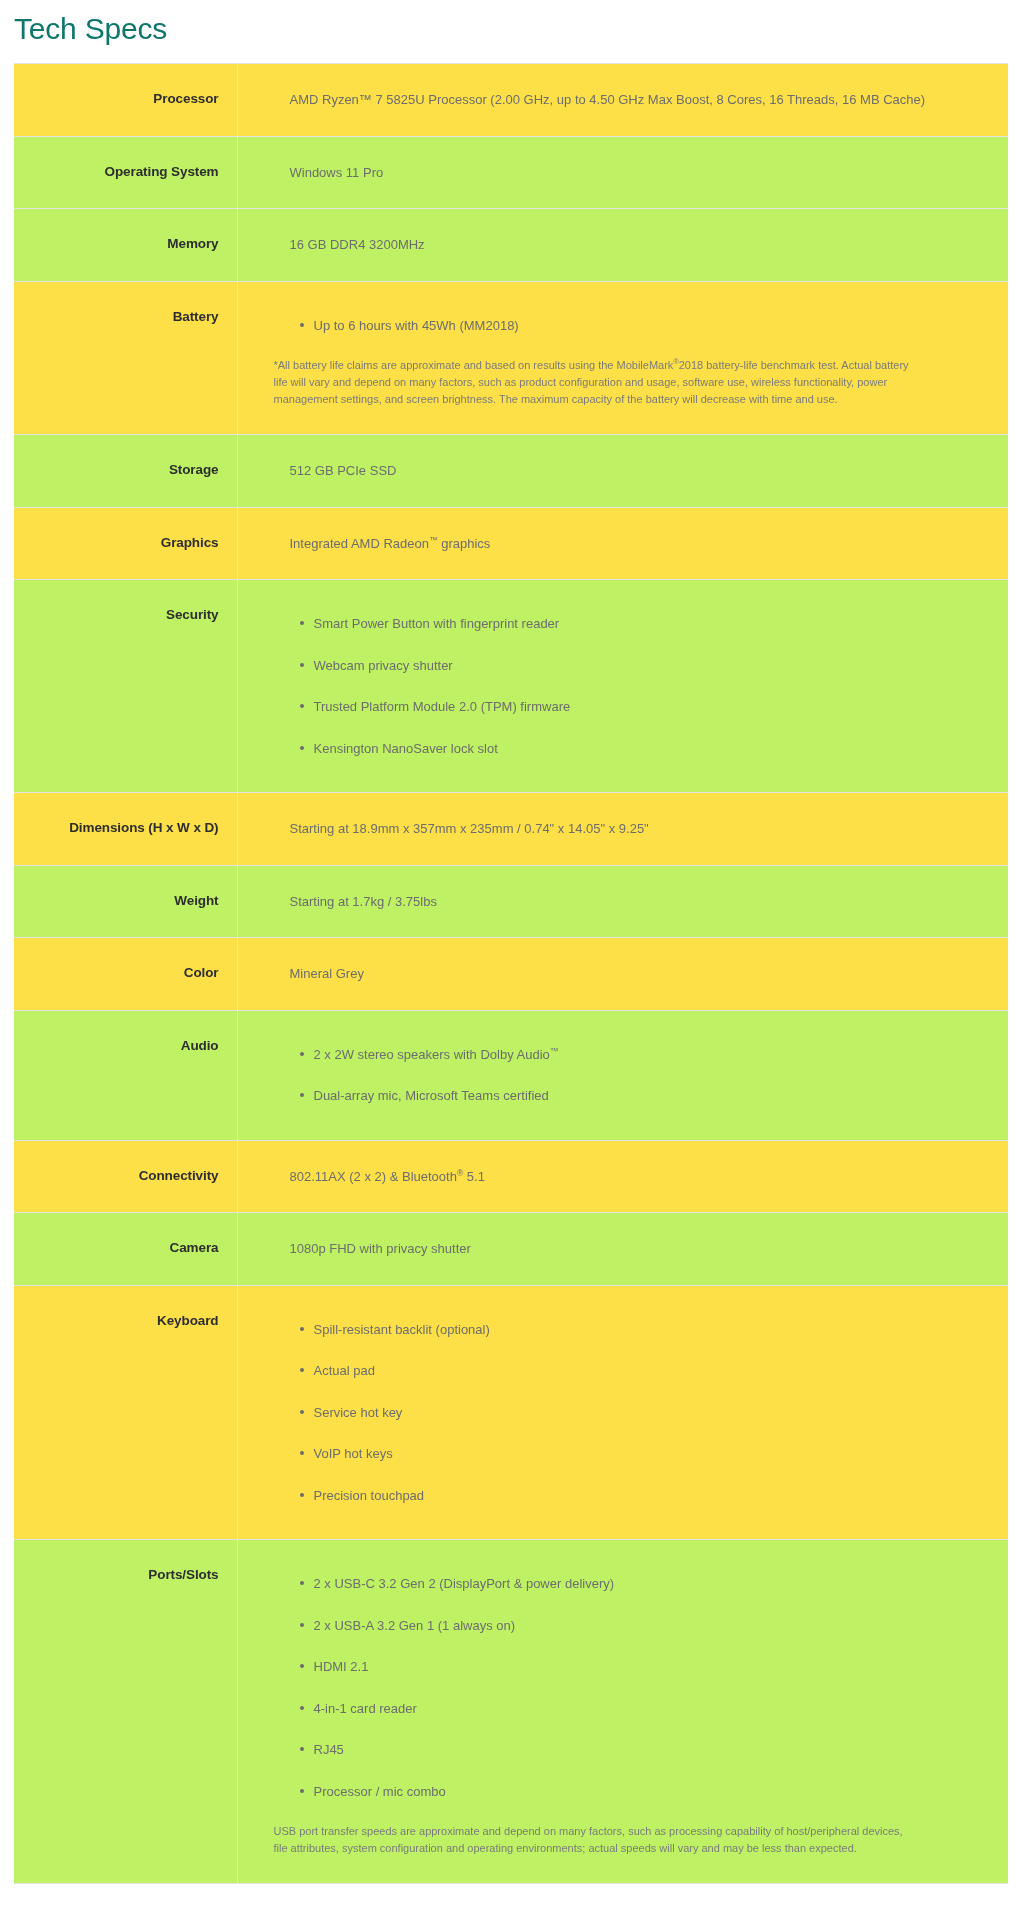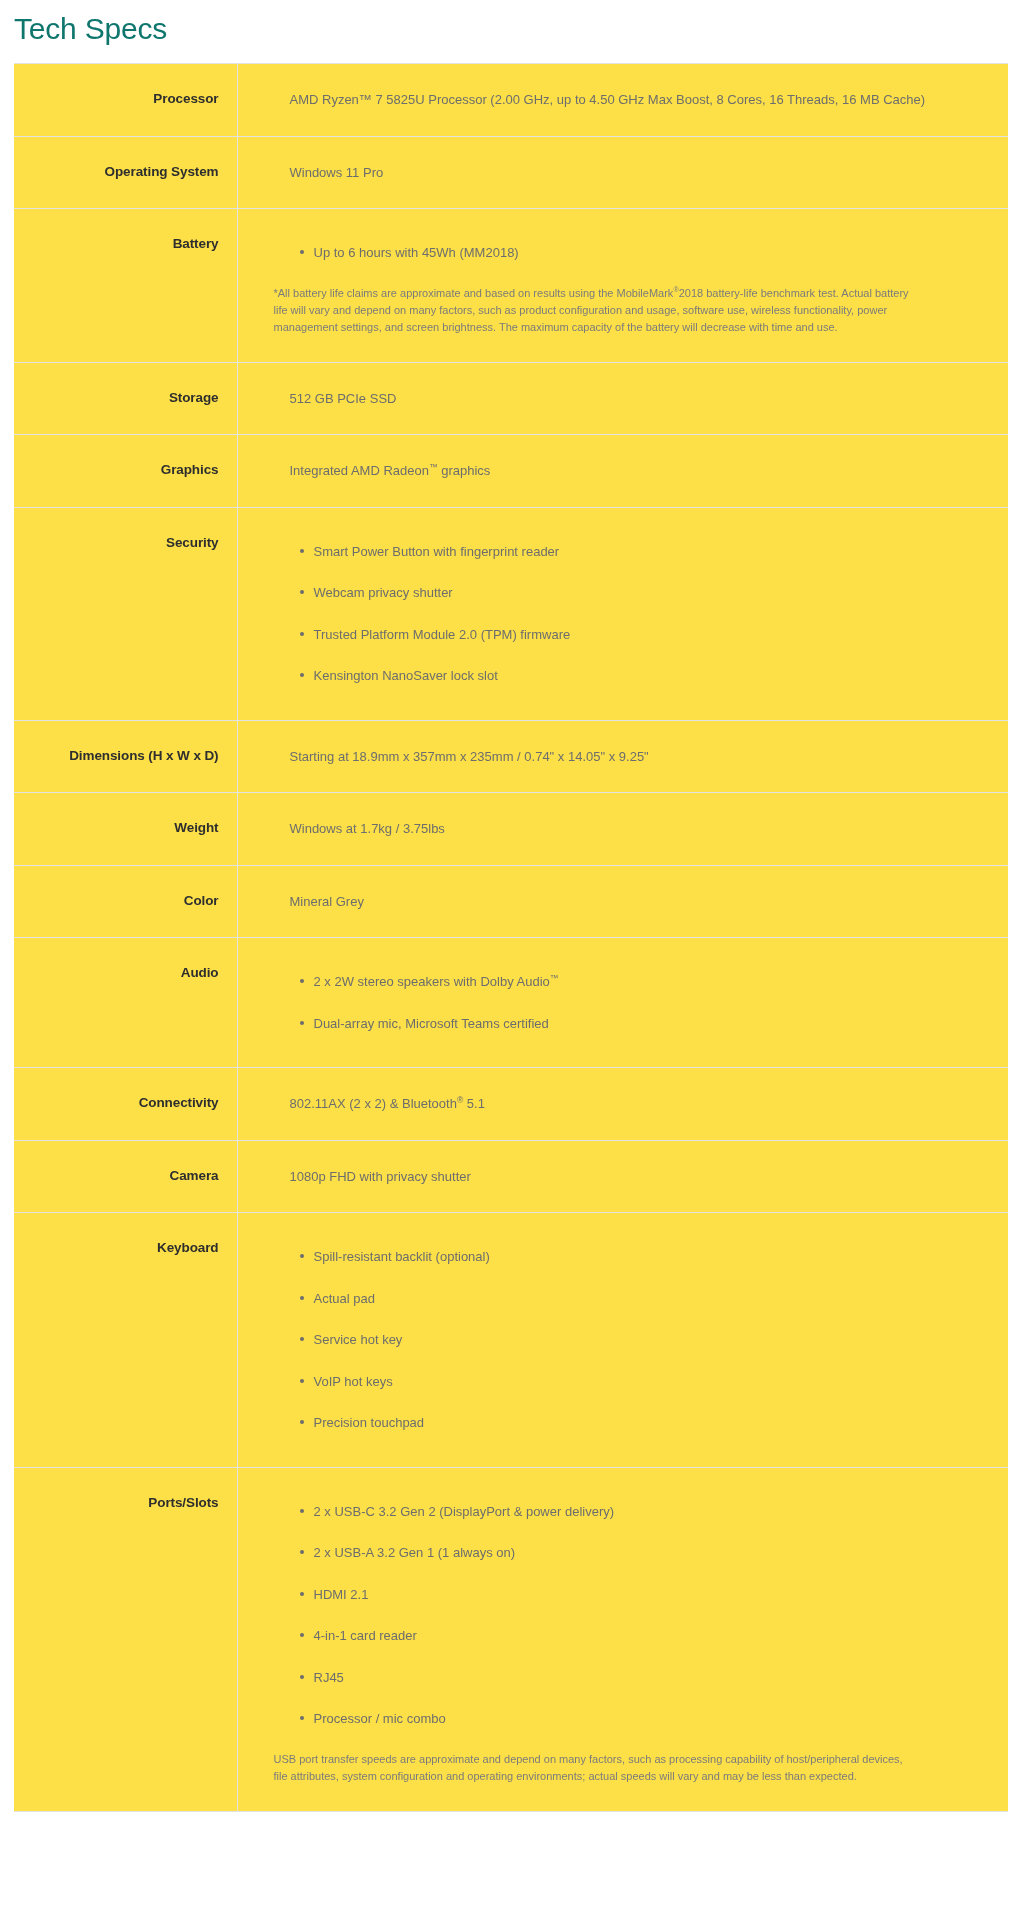--- a/index.html
+++ b/index.html
@@ -31,21 +31,21 @@
     width: 994px;
     border-collapse: collapse;
     border-spacing: 0;
     table-layout: fixed;
   }
   .spec-row {
     border-top: 1px solid #e3e3e3;
     border-bottom: 1px solid #e3e3e3;
   }
   .spec-row.alt {
-    background: #fde047;
+    background: #bef264;
   }
   .spec-row.plain {
     background: #fde047;
   }
   td.spec-label {
     width: 223px;
     text-align: right;
     vertical-align: top;
     font-size: 13.5px;
     font-weight: bold;
@@ -129,20 +129,26 @@
           <td class="spec-value">
             <div class="val-line">AMD Ryzen™ 7 5825U Processor (2.00 GHz, up to 4.50 GHz Max Boost, 8 Cores, 16 Threads, 16 MB Cache)</div>
           </td>
         </tr>
         <tr class="spec-row alt">
           <td class="spec-label">Operating System</td>
           <td class="spec-value">
             <div class="val-line">Windows 11 Pro</div>
           </td>
         </tr>
+        <tr class="spec-row alt">
+          <td class="spec-label">Memory</td>
+          <td class="spec-value">
+            <div class="val-line">16 GB DDR4 3200MHz</div>
+          </td>
+        </tr>
         <tr class="spec-row plain">
           <td class="spec-label">Battery</td>
           <td class="spec-value">
             <ul class="bullets">
               <li>Up to 6 hours with 45Wh (MM2018)</li>
             </ul>
             <div class="footnote">*All battery life claims are approximate and based on results using the MobileMark<sup>®</sup>2018 battery-life benchmark test. Actual battery life will vary and depend on many factors, such as product configuration and usage, software use, wireless functionality, power management settings, and screen brightness. The maximum capacity of the battery will decrease with time and use.</div>
           </td>
         </tr>
         <tr class="spec-row alt">
@@ -170,21 +176,21 @@
         </tr>
         <tr class="spec-row plain">
           <td class="spec-label">Dimensions (H x W x D)</td>
           <td class="spec-value">
             <div class="val-line">Starting at 18.9mm x 357mm x 235mm / 0.74" x 14.05" x 9.25"</div>
           </td>
         </tr>
         <tr class="spec-row alt">
           <td class="spec-label">Weight</td>
           <td class="spec-value">
-            <div class="val-line">Windows at 1.7kg / 3.75lbs</div>
+            <div class="val-line">Starting at 1.7kg / 3.75lbs</div>
           </td>
         </tr>
         <tr class="spec-row plain">
           <td class="spec-label">Color</td>
           <td class="spec-value">
             <div class="val-line">Mineral Grey</div>
           </td>
         </tr>
         <tr class="spec-row alt">
           <td class="spec-label">Audio</td>

